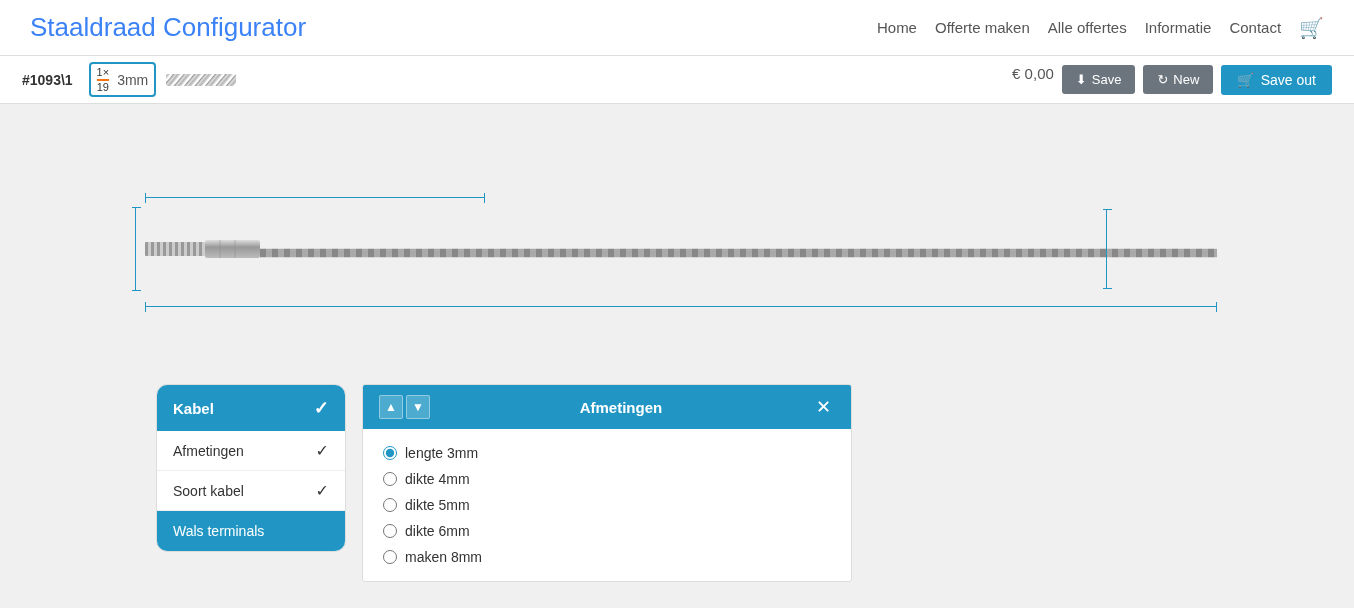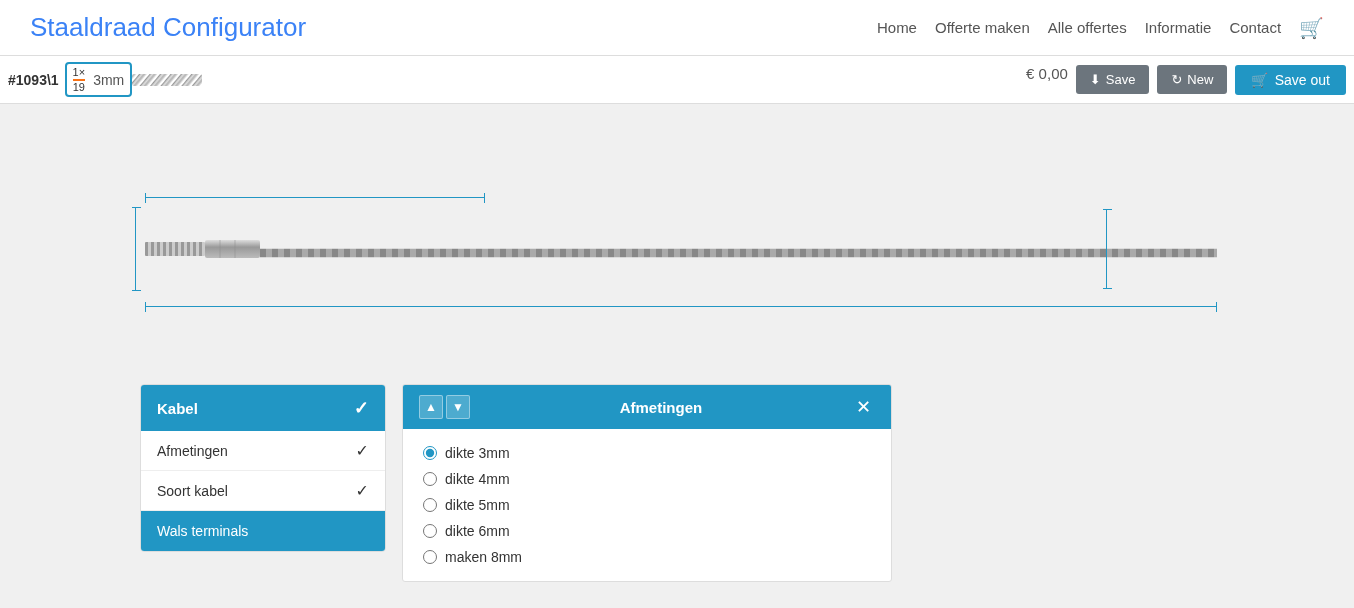--- a/index.html
+++ b/index.html
@@ -35,25 +35,25 @@
     .cart-icon-wrap {
       font-size: 20px;
       color: #555;
       cursor: pointer;
     }
 
     
     .sub-header {
       background: #fff;
       border-bottom: 1px solid #ddd;
-      padding: 0 8px;
+      padding: 0 22px;
       display: flex;
       align-items: center;
       height: 48px;
-      gap: 0;
+      gap: 10px;
     }
     .order-id {
       font-size: 14px;
       color: #333;
       font-weight: bold;
       margin-right: 6px;
     }
     .cable-badge {
       display: flex;
       align-items: center;
@@ -150,25 +150,26 @@
     
     .controls-area {
       display: flex;
       gap: 0;
       padding: 0 140px 30px 140px;
       align-items: flex-start;
     }
 
     
     .left-panel {
-      width: 246px;
+      width: 190px;
       background: #fff;
       border: 1px solid #ddd;
-      border-radius: 4px;
+      border-radius: 11px;
       overflow: hidden;
+      margin-left: 16px;
     }
     .panel-header {
       background: #2196c4;
       color: #fff;
       padding: 12px 16px;
       font-size: 15px;
       font-weight: bold;
       display: flex;
       align-items: center;
       justify-content: space-between;
@@ -436,21 +437,21 @@
           <div class="arrow-btn">▲</div>
           <div class="arrow-btn">▼</div>
         </div>
         <span class="title">Afmetingen</span>
         <button class="close-btn">✕</button>
       </div>
       <div class="right-panel-body">
         <div class="radio-group">
           <label class="radio-item">
             <input type="radio" name="dikte" value="3mm" checked="" style="">
-            <span>dikte 3mm</span>
+            <span>lengte 3mm</span>
           </label>
           <label class="radio-item">
             <input type="radio" name="dikte" value="4mm" style="">
             <span>dikte 4mm</span>
           </label>
           <label class="radio-item">
             <input type="radio" name="dikte" value="5mm" style="">
             <span>dikte 5mm</span>
           </label>
           <label class="radio-item">

